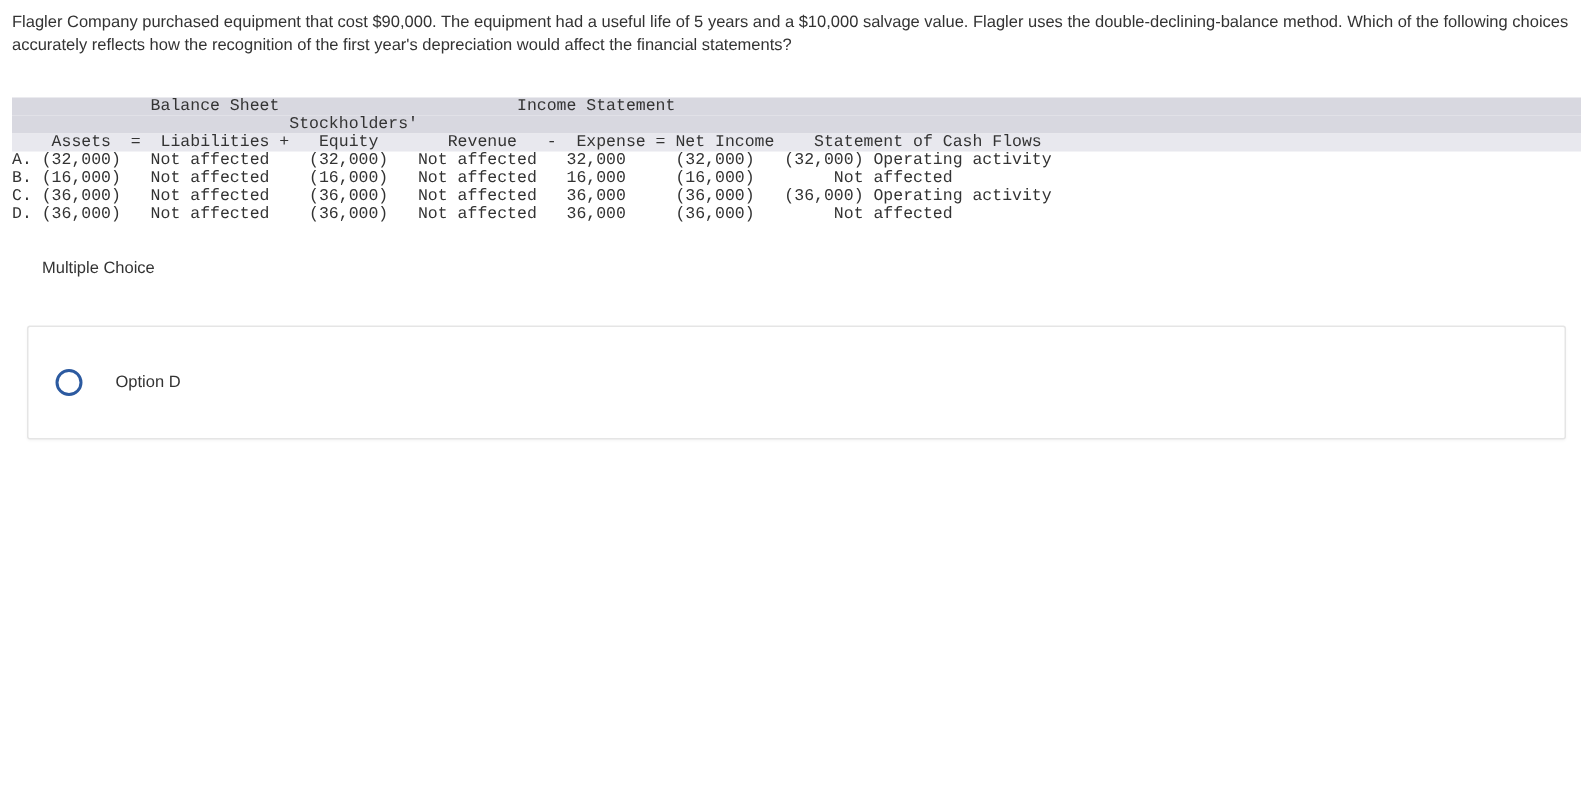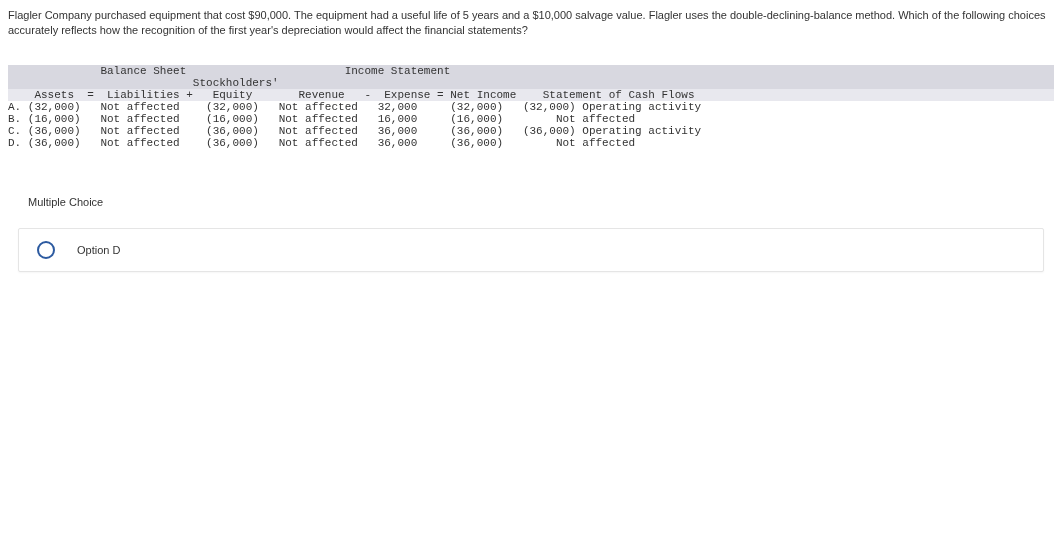--- a/index.html
+++ b/index.html
@@ -15,46 +15,46 @@
       padding: 8px;
     }
     .question-text {
       margin-bottom: 14px;
       line-height: 1.4;
     }
     .data-table {
       font-family: 'Courier New', monospace;
       font-size: 11px;
       white-space: pre;
-      margin-bottom: 47px;
+      margin-bottom: 24px;
     }
     .header-row {
       background: #d8d8e0;
       display: inline-block;
       min-width: 100%;
     }
     .sub-header-row {
       background: #e8e8ee;
       display: inline-block;
       min-width: 100%;
     }
     .mc-label {
       font-size: 11px;
       margin-left: 20px;
-      margin-bottom: 20px;
+      margin-bottom: 32px;
     }
     .options-container {
       padding: 0 10px;
     }
     .option-row {
       background: #fff;
       border: 1px solid #e5e5e5;
       border-radius: 2px;
       margin-bottom: 22px;
-      padding: 12px 18px;
+      padding: 28px 18px;
       display: flex;
       align-items: center;
       box-shadow: 0 1px 2px rgba(0,0,0,0.04);
     }
     .radio-circle {
       width: 18px;
       height: 18px;
       border: 2px solid #2c5aa0;
       border-radius: 50%;
       margin-right: 22px;

